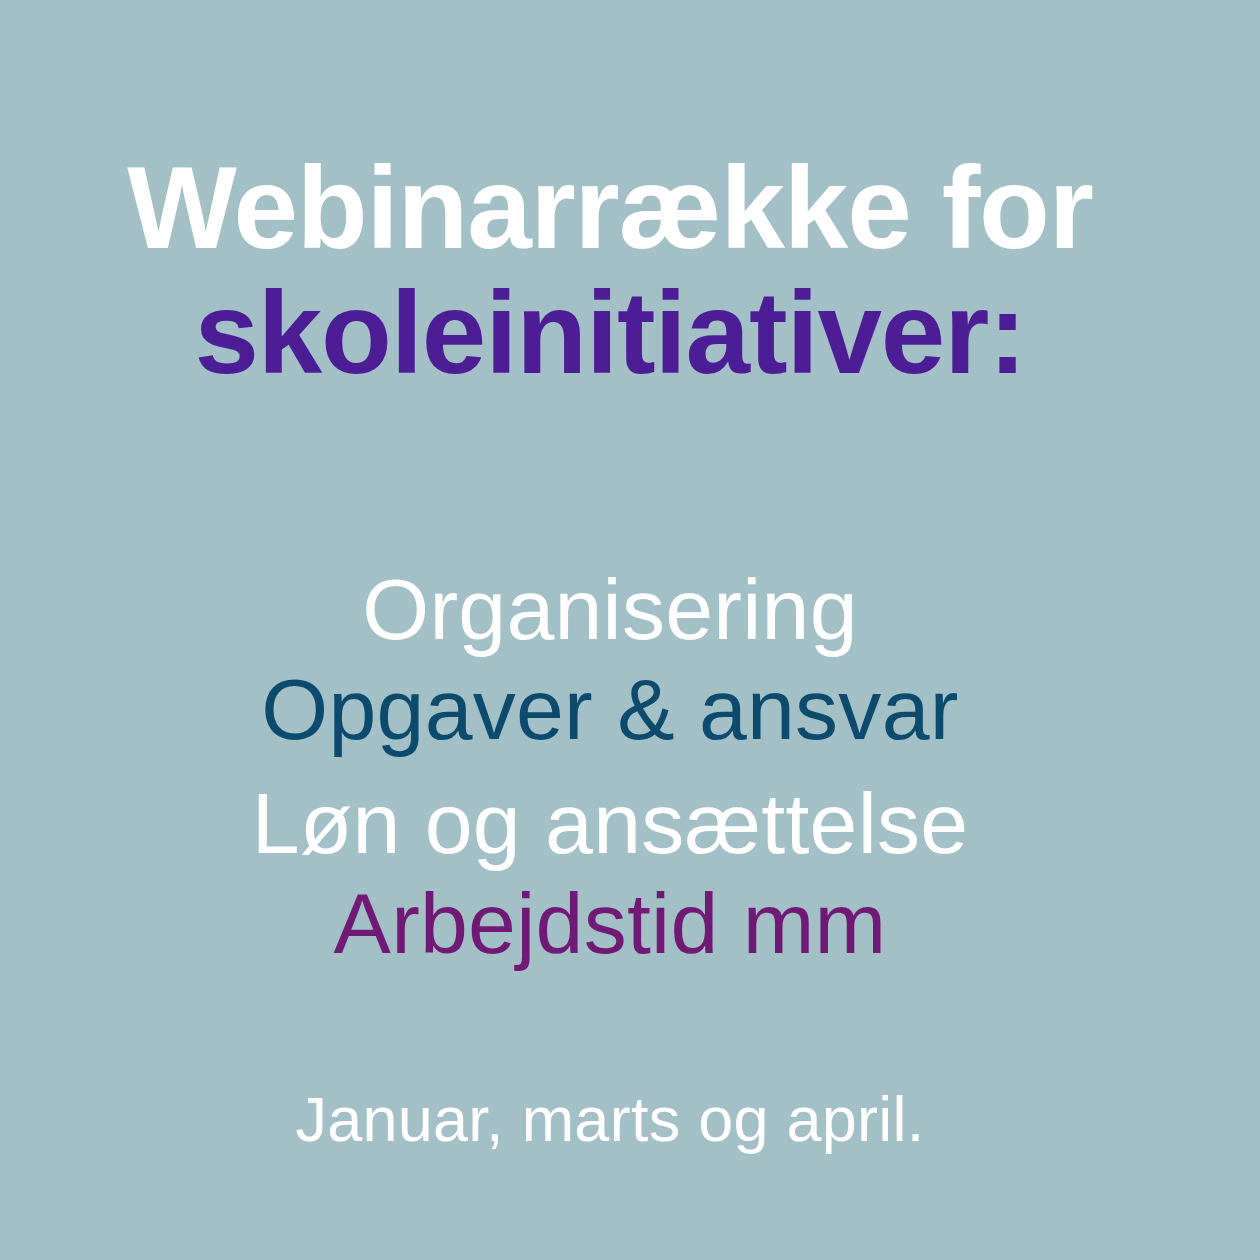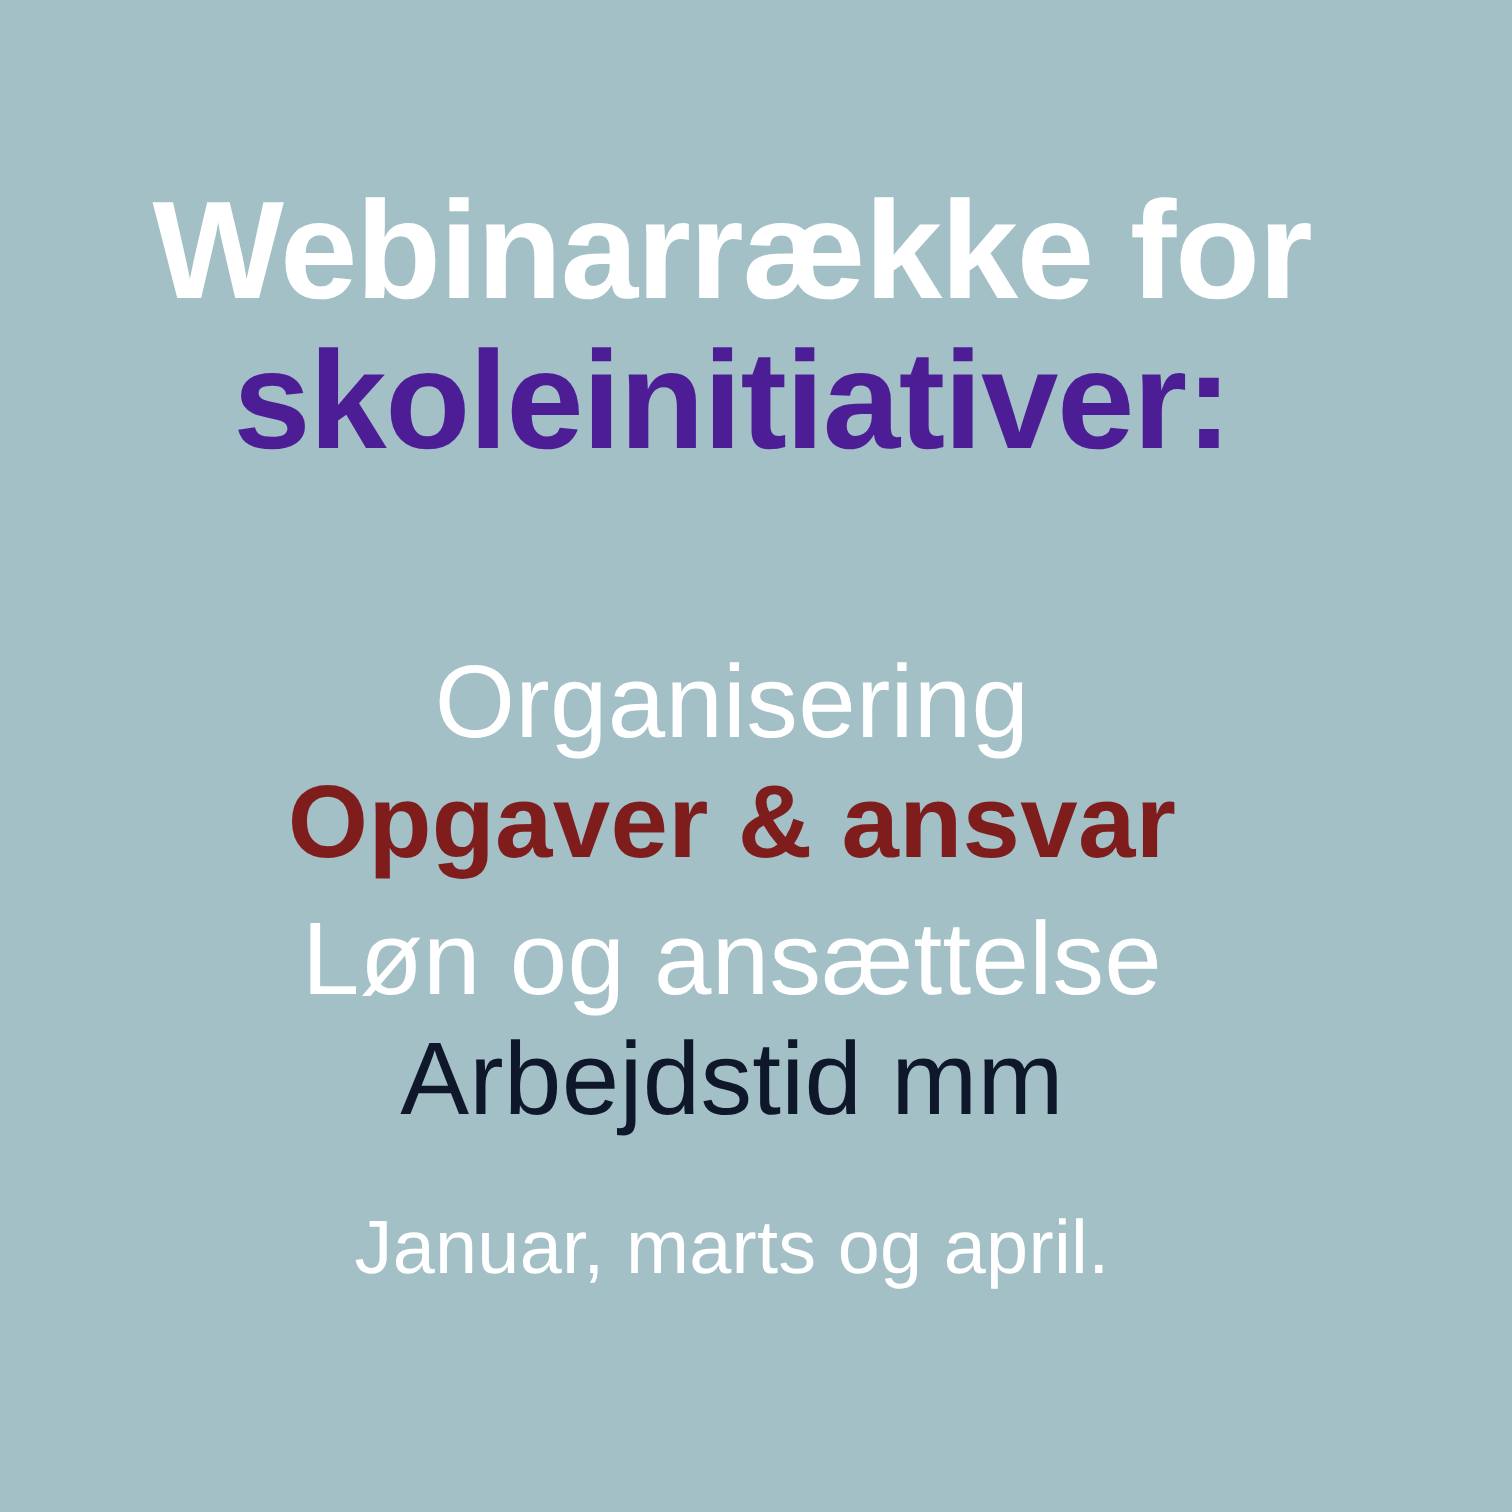--- a/index.html
+++ b/index.html
@@ -61,21 +61,21 @@
     color: #ffffff;
     font-size: 86px;
     font-weight: 300;
     line-height: 1.17;
     letter-spacing: 0.003em;
     white-space: nowrap;
   }
 
   
   .date-block {
-    margin-top: 53px;
+    margin-top: 108px;
     width: 100%;
     display: flex;
     flex-direction: column;
     align-items: center;
     text-align: center;
   }
 
   .date-line {
     color: #ffffff;
     font-size: 63px;
@@ -89,23 +89,23 @@
 <body style="background: rgb(162, 192, 198);">
 
 <div id="poster" style="background: rgb(162, 192, 198);">
 
   <div class="title-block">
     <div class="title-line" style="color: rgb(255, 255, 255);">Webinarrække for</div>
     <div class="title-line" style="color: #4c1d95;">skoleinitiativer:</div>
   </div>
 
   <div class="topics-block">
-    <div class="topic-line" style="color: rgb(255, 255, 255);">Organisering</div>
-    <div class="topic-line" style="color: #7f1d1d; font-weight: bold;">Opgaver &amp; ansvar</div>
+    <div class="topic-line" style="color: rgb(255, 255, 255); margin-top: 24px;">Organisering</div>
+    <div class="topic-line" style="color: #0c4a6e;">Opgaver &amp; ansvar</div>
     <div class="topic-line" style="color: rgb(255, 255, 255); margin-top: 13px;">Løn og ansættelse</div>
-    <div class="topic-line" style="color: #0f172a;">Arbejdstid mm</div>
+    <div class="topic-line" style="color: #701a75;">Arbejdstid mm</div>
   </div>
 
   <div class="date-block">
     <div class="date-line" style="color: rgb(255, 255, 255);">Januar, marts og april.</div>
   </div>
 
 </div>
 
 </body></html>

